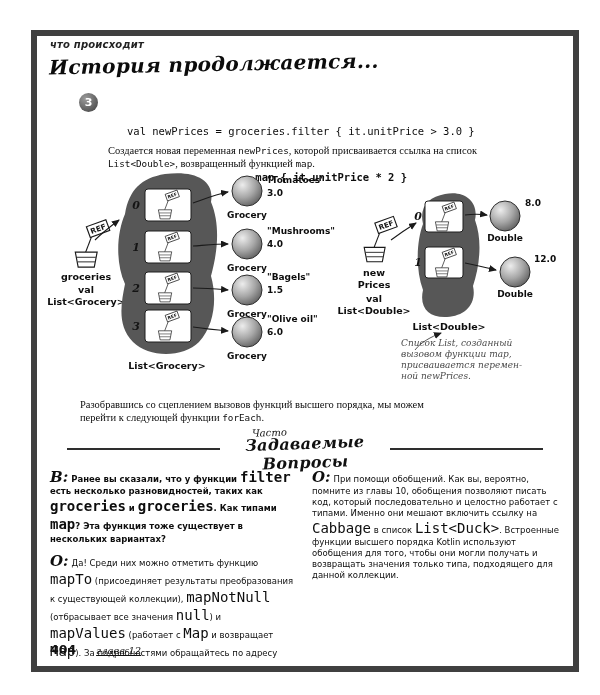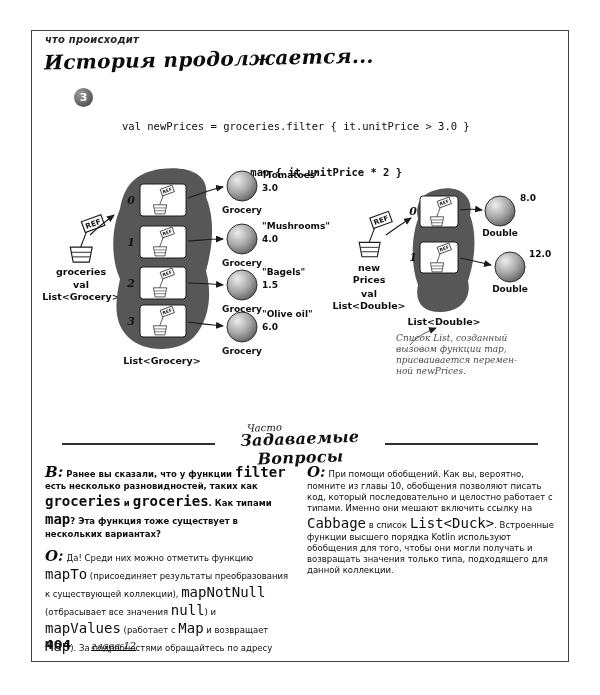--- a/index.html
+++ b/index.html
@@ -3,21 +3,21 @@
 <meta charset="utf-8">
 <style>
   html,body { margin:0; padding:0; }
   body {
     width:600px; height:695px; background:#ffffff; position:relative;
     font-family:"Liberation Sans", sans-serif; color:#111;
     overflow:hidden;
   }
   .frame {
     position:absolute; left:31px; top:30px; width:536px; height:630px;
-    border:1px solid #404040; background:#fff;
+    border:6px solid #404040; background:#fff;
   }
   .running-head {
     position:absolute; top:3px; left:13px;
     font:italic bold 10px "DejaVu Sans", sans-serif; color:#222; letter-spacing:.2px;
   }
   .title {
     position:absolute; top:16px; left:12px; margin:0;
     font:italic bold 20px "DejaVu Serif", serif; color:#0c0c0c;
     transform:rotate(-1.2deg); letter-spacing:.3px;
   }
@@ -85,20 +85,21 @@
 
   <div class="running-head">что происходит</div>
   <h1 class="title">История продолжается...</h1>
 
   <div class="step-circle">3</div>
   <div class="code">
     <div class="l1">val newPrices = groceries.filter { it.unitPrice &gt; 3.0 }</div>
     <div class="l2">.map { it.unitPrice * 2 }</div>
   </div>
 
+  <p class="para para1"><span>Создается новая переменная </span><code>newPrices</code><span>, которой присваивается ссылка на список </span><code>List&lt;Double&gt;</code><span>, возвращенный функцией </span><code>map</code><span>.</span></p>
 
   <div class="diagram">
     <svg width="530" height="212" viewBox="0 0 530 212">
       <defs>
         <radialGradient id="sph" cx="0.35" cy="0.3" r="0.85">
           <stop offset="0" stop-color="#ededed"></stop>
           <stop offset="0.5" stop-color="#a6a6a6"></stop>
           <stop offset="1" stop-color="#4d4d4d"></stop>
         </radialGradient>
         <marker id="ah" markerWidth="9" markerHeight="8" refX="7" refY="3.5" orient="auto" markerUnits="userSpaceOnUse">
@@ -261,20 +262,21 @@
       <text class="svg-type" x="470" y="127" text-anchor="middle">Double</text>
 
       <path class="arr-ann" d="M370,180 C376,172 386,167 396,163"></path>
       <text class="svg-ann" x="356" y="176">Список List, созданный</text>
       <text class="svg-ann" x="356" y="187">вызовом функции map,</text>
       <text class="svg-ann" x="356" y="198">присваивается перемен-</text>
       <text class="svg-ann" x="356" y="209">ной newPrices.</text>
     </svg>
   </div>
 
+  <p class="para para2"><span>Разобравшись со сцеплением вызовов функций высшего порядка, мы можем перейти к следующей функции </span><code>forEach</code><span>.</span></p>
 
   <div class="faq-divider">
     <div class="fd-line"></div>
     <div class="fd-text">
       <span class="fd-small">Часто</span>
       <span class="fd-large">Задаваемые Вопросы</span>
     </div>
     <div class="fd-line"></div>
   </div>
 

